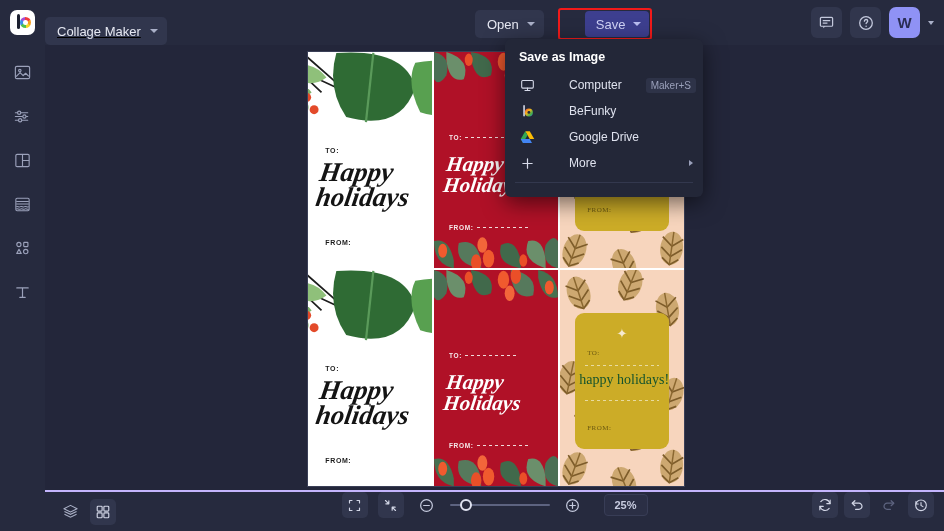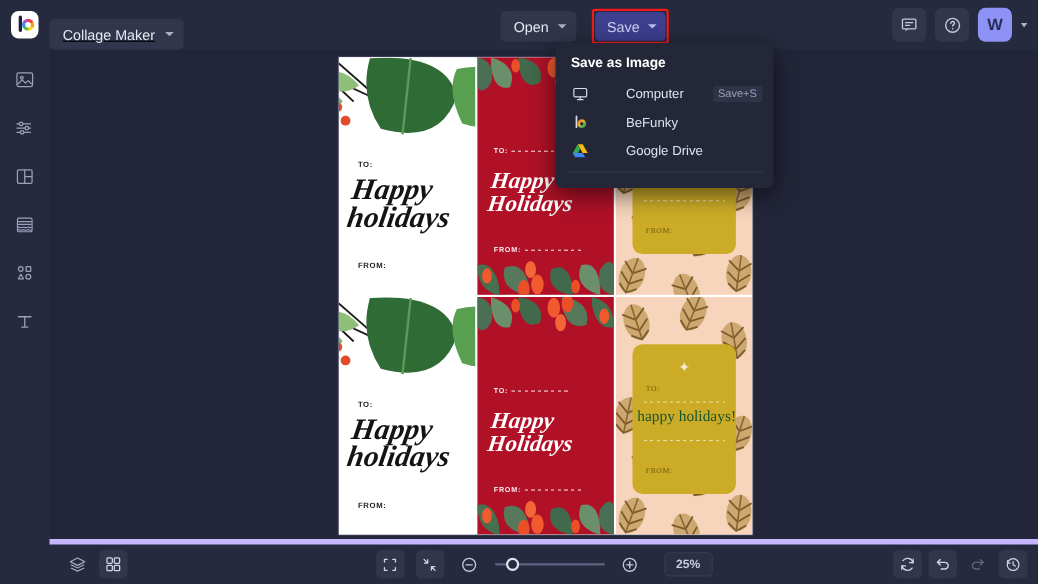--- a/index.html
+++ b/index.html
@@ -61,33 +61,33 @@
   .chev.sm { border-left-width: 3.5px; border-right-width: 3.5px; border-top-width: 4px; }
 
   .center-actions {
     position: absolute; left: 455px; top: 8px;
     display: flex; align-items: center; gap: 14px;
   }
   .btn-open {
     height: 28px; padding: 0 9px 0 12px;
     background: #31364d; border-radius: 5px;
     display: flex; align-items: center; gap: 8px;
-    color: #e6e8f2; font-size: 13px; cursor: pointer;
+    color: #e6e8f2; font-size: 13px; cursor: pointer; margin-left: 20px;
   }
   .save-highlight {
     position: relative;
     border: 2px solid #f21a1a;
     border-radius: 3px;
     padding: 1px;
   }
   .btn-save {
     height: 26px; padding: 0 8px 0 11px;
     background: #3d3f8f; border-radius: 4px;
     display: flex; align-items: center; gap: 8px;
-    color: #cfd2f5; font-size: 13px; cursor: pointer;
+    color: #cfd2f5; font-size: 13px; cursor: pointer; margin-left: 24px;
   }
   .btn-save .chev { border-top-color: #b9bdf0; }
 
   .right-actions {
     position: absolute; right: 10px; top: 7px;
     display: flex; align-items: center; gap: 8px;
   }
   .icon-btn {
     width: 31px; height: 31px; border-radius: 6px;
     background: #31364d;
@@ -209,22 +209,22 @@
     text-align: right;
     font-family: "Liberation Serif", serif;
     font-size: 14px; line-height: 1.05; color: #14532d;
   }
 
   
   .bottombar {
     position: absolute; left: 45px; bottom: 0;
     width: 899px; height: 41px;
     background: #262a3e;
-    border-top: 5px solid #c4b5fd;
-    display: flex; align-items: center;
+    border-top: 2px solid #c4b5fd;
+    display: flex; 
     z-index: 30;
   }
   .bb-left { display: flex; align-items: center; gap: 7px; margin-left: 12px; }
   .bb-center {
     position: absolute; left: 50%; transform: translateX(-50%);
     display: flex; align-items: center; gap: 10px;
   }
   .bb-right {
     position: absolute; right: 10px;
     display: flex; align-items: center; gap: 6px;
@@ -677,21 +677,21 @@
     <div class="menu-title">Save as Image</div>
 
     <div class="menu-item">
       <span class="mi-ico">
         <svg width="15" height="15" viewBox="0 0 16 16" fill="none" stroke="#d7dbea" stroke-width="1.15">
           <rect x="1.8" y="2.6" width="12.4" height="8.2" rx="1.1"></rect>
           <path d="M8 10.8v2.4M5.3 13.4h5.4" stroke-linecap="round"></path>
         </svg>
       </span>
       <span class="mi-label">Computer</span>
-      <span class="kbd">Save+S</span>
+      <span class="kbd">Maker+S</span>
     </div>
 
     <div class="menu-item">
       <span class="mi-ico">
         <svg width="14" height="14" viewBox="0 0 16 16">
           <defs>
             <linearGradient id="bfg" x1="0" y1="0" x2="1" y2="1">
               <stop offset="0%" stop-color="#f0452e"></stop>
                 <stop offset="40%" stop-color="#f4b41e"></stop>
               <stop offset="75%" stop-color="#3fae4e"></stop>
@@ -711,18 +711,27 @@
         <svg width="15" height="14" viewBox="0 0 16 14">
           <path d="M5.6 0.8h4.8l4.8 8.4h-4.8z" fill="#fbbc05"></path>
           <path d="M5.6 0.8L0.8 9.2l2.4 4.2 4.8-8.4z" fill="#34a853"></path>
           <path d="M0.8 9.2h9.6l2.4 4.2H3.2z" fill="#4285f4"></path>
         </svg>
       </span>
       <span class="mi-label">Google Drive</span>
     </div>
 
 
+    <div class="menu-item">
+      <span class="mi-ico">
+        <svg width="13" height="13" viewBox="0 0 14 14" stroke="#d7dbea" stroke-width="1.3">
+          <path d="M7 2v10M2 7h10" stroke-linecap="round"></path>
+        </svg>
+      </span>
+      <span class="mi-label">More</span>
+      <span class="mi-arrow"></span>
+    </div>
 
     <div class="menu-sep"></div>
 
   </div>
 
 </div>
 
 </body></html>

